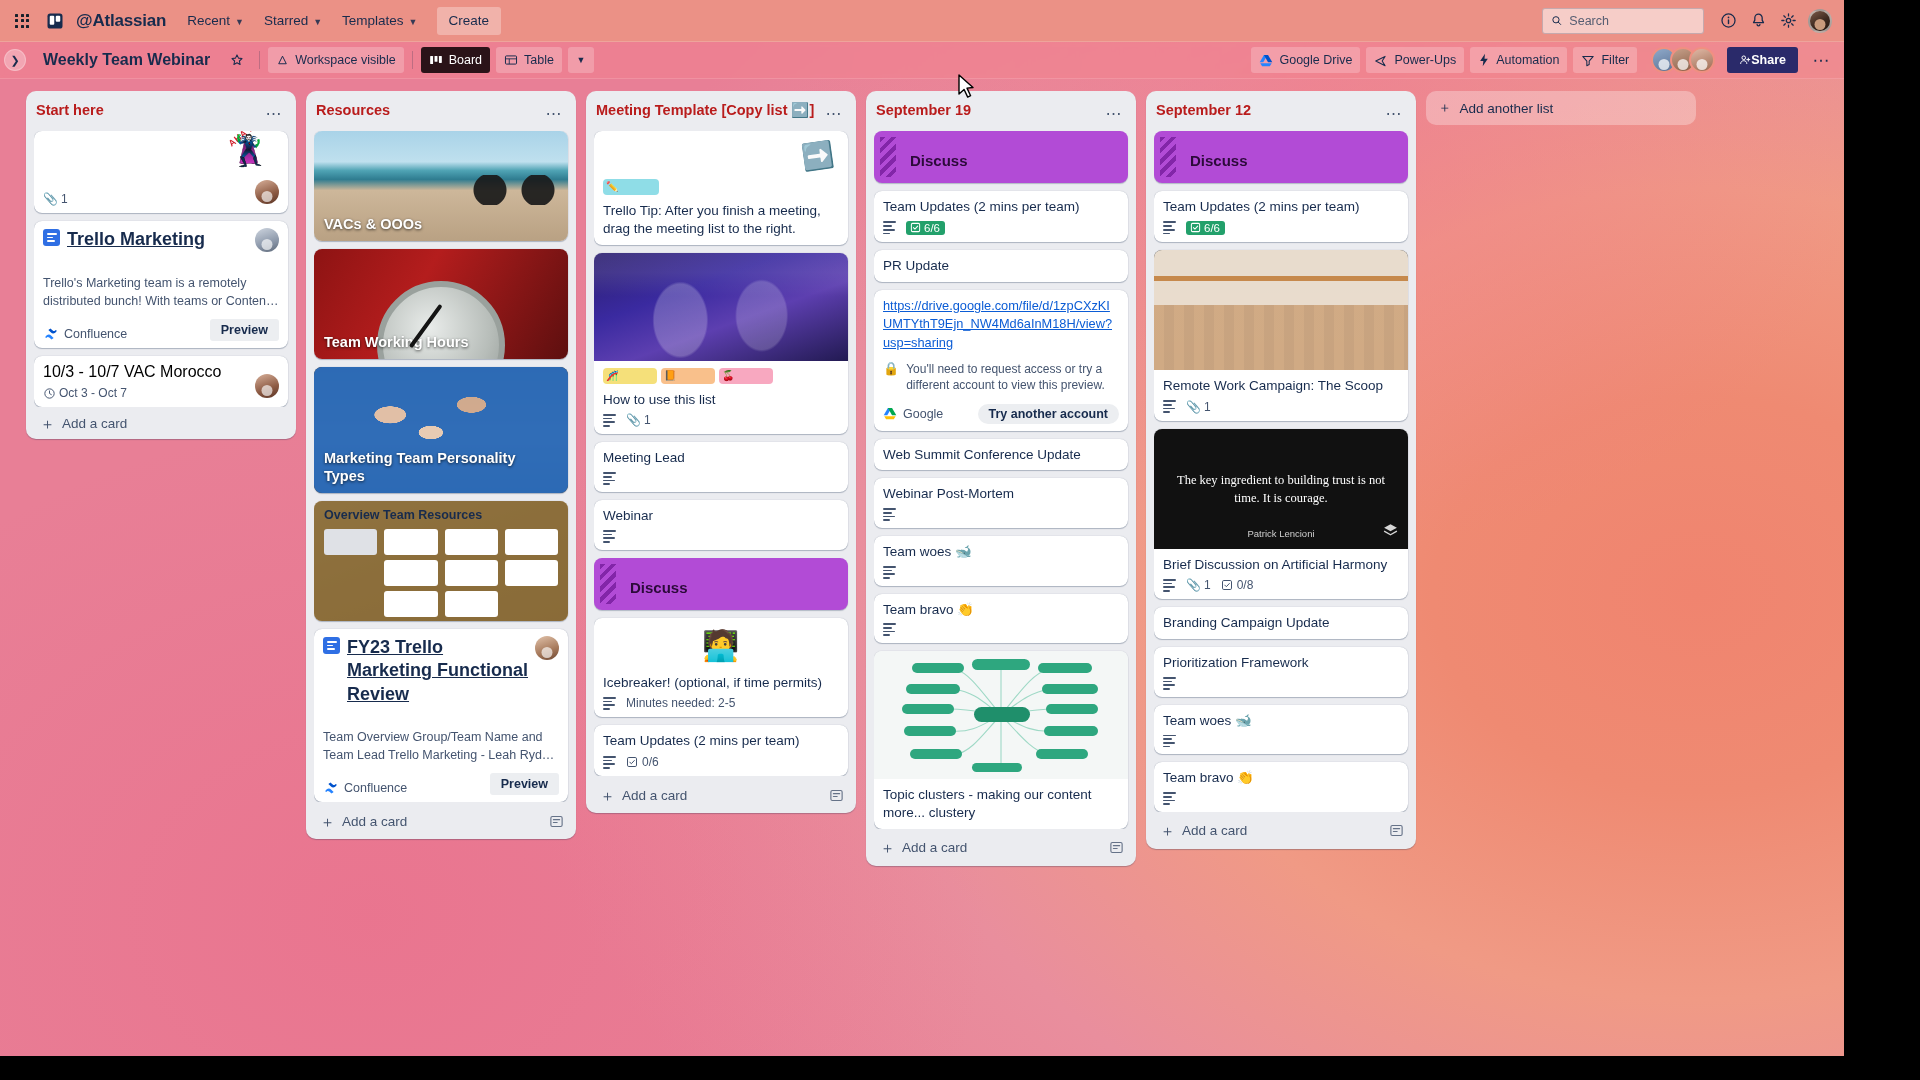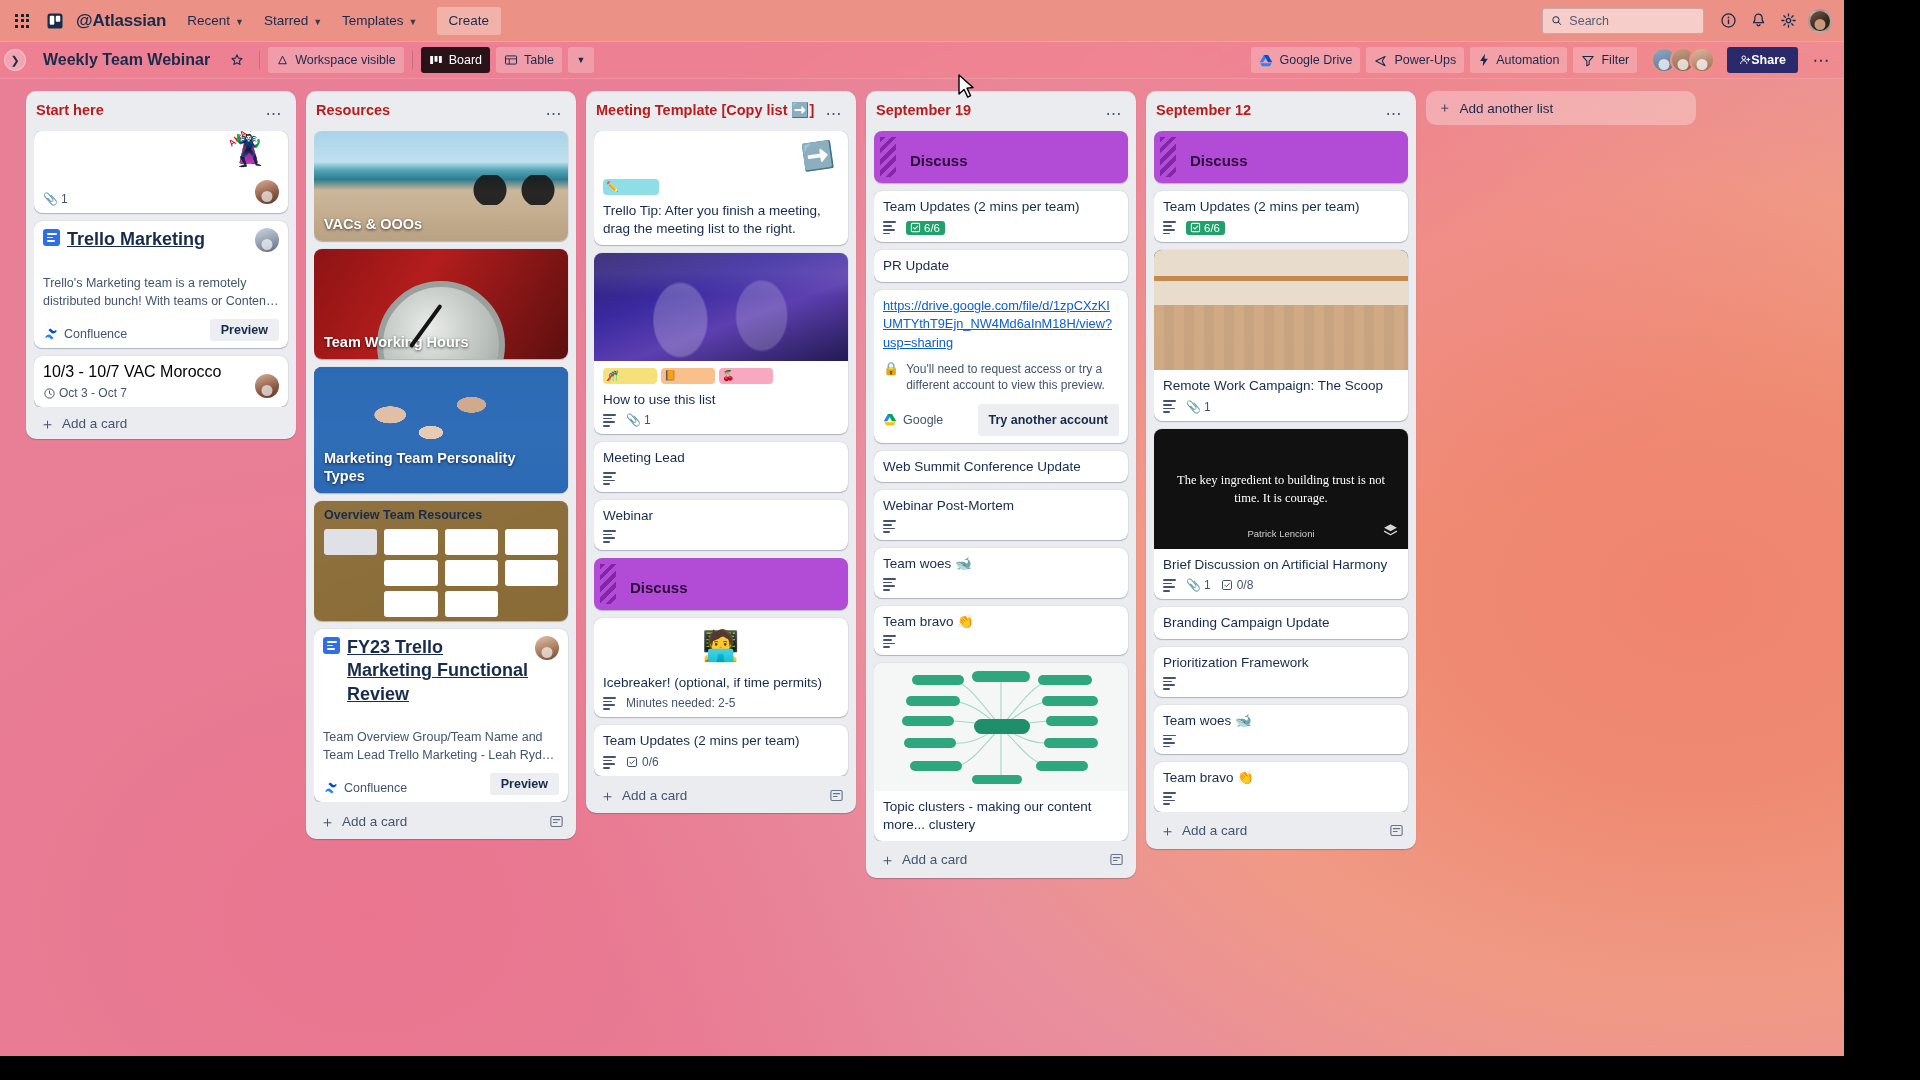--- a/index.html
+++ b/index.html
@@ -389,21 +389,21 @@
   .gd-link{
     font-size:12.8px;color:#0b5cd5;text-decoration:underline;line-height:1.45;word-break:break-all;
     display:block;
   }
   .gd-warn{display:flex;align-items:flex-start;gap:7px;margin-top:9px;}
   .gd-warn-ico{font-size:13px;line-height:1.2;}
   .gd-warn-txt{font-size:12px;color:#44546f;line-height:1.35;flex:1;}
   .gd-foot{display:flex;align-items:center;justify-content:space-between;margin-top:10px;}
   .gd-src{display:flex;align-items:center;gap:6px;font-size:12.5px;color:#44546f;}
   .gd-try{
-    background:#eceef1;border:none;border-radius:3px;padding:9px 11px;
+    background:#eceef1;border:none;border-radius:11px;padding:3px 11px;
     font-size:12.5px;font-weight:600;color:#172b4d;cursor:pointer;font-family:inherit;
   }
 
   
   .cover-mindmap{
     height:128px;background:#f4f7f6;position:relative;overflow:hidden;
   }
 
   
   .ice-emoji{font-size:30px;text-align:center;padding:10px 0 4px;display:block;}

